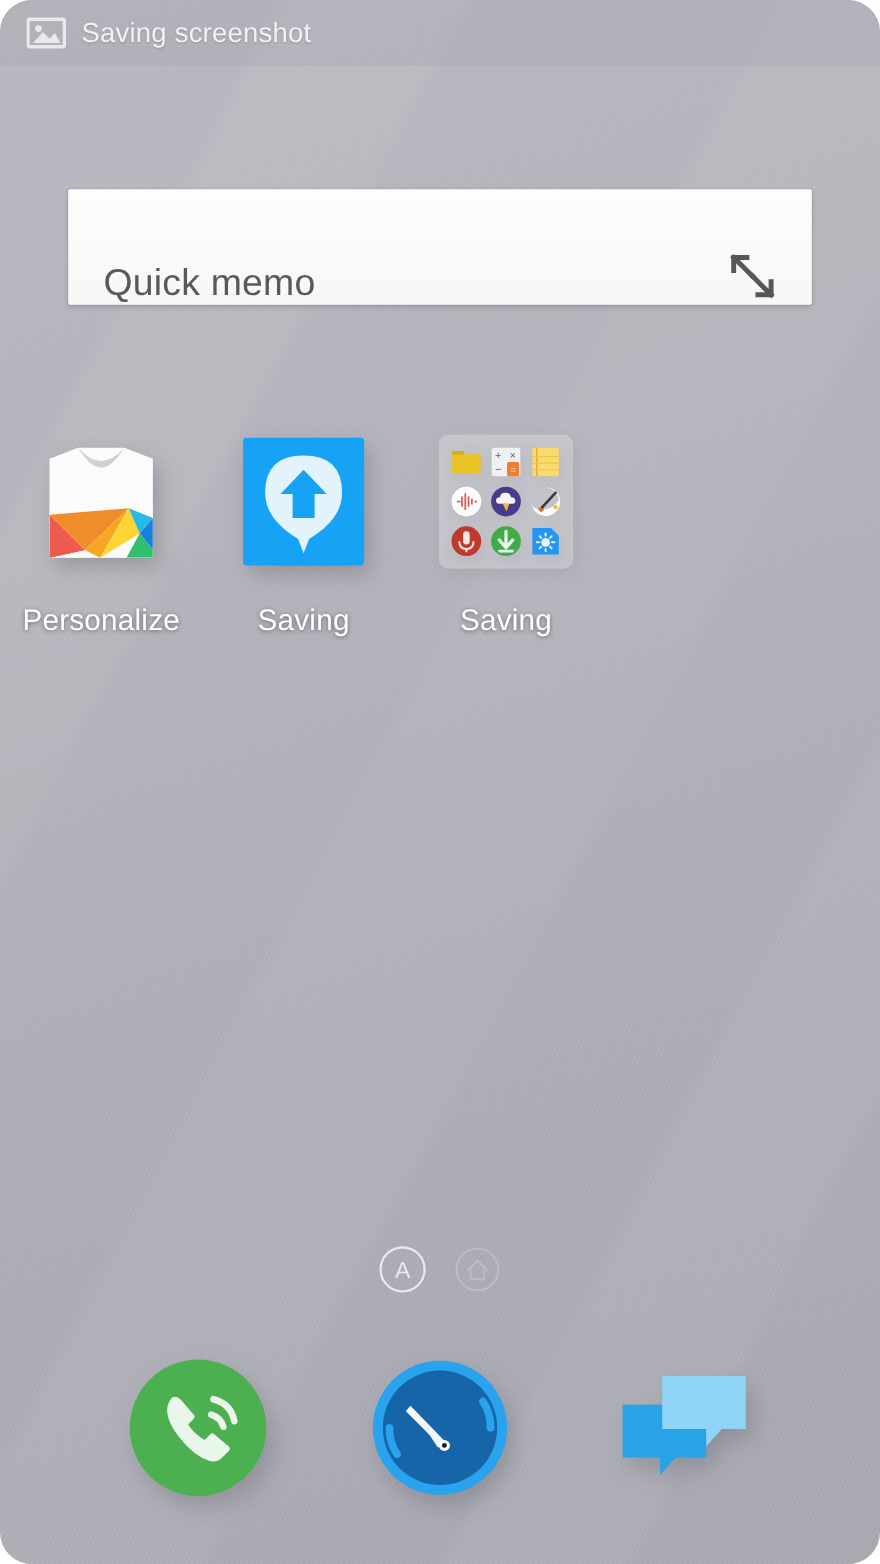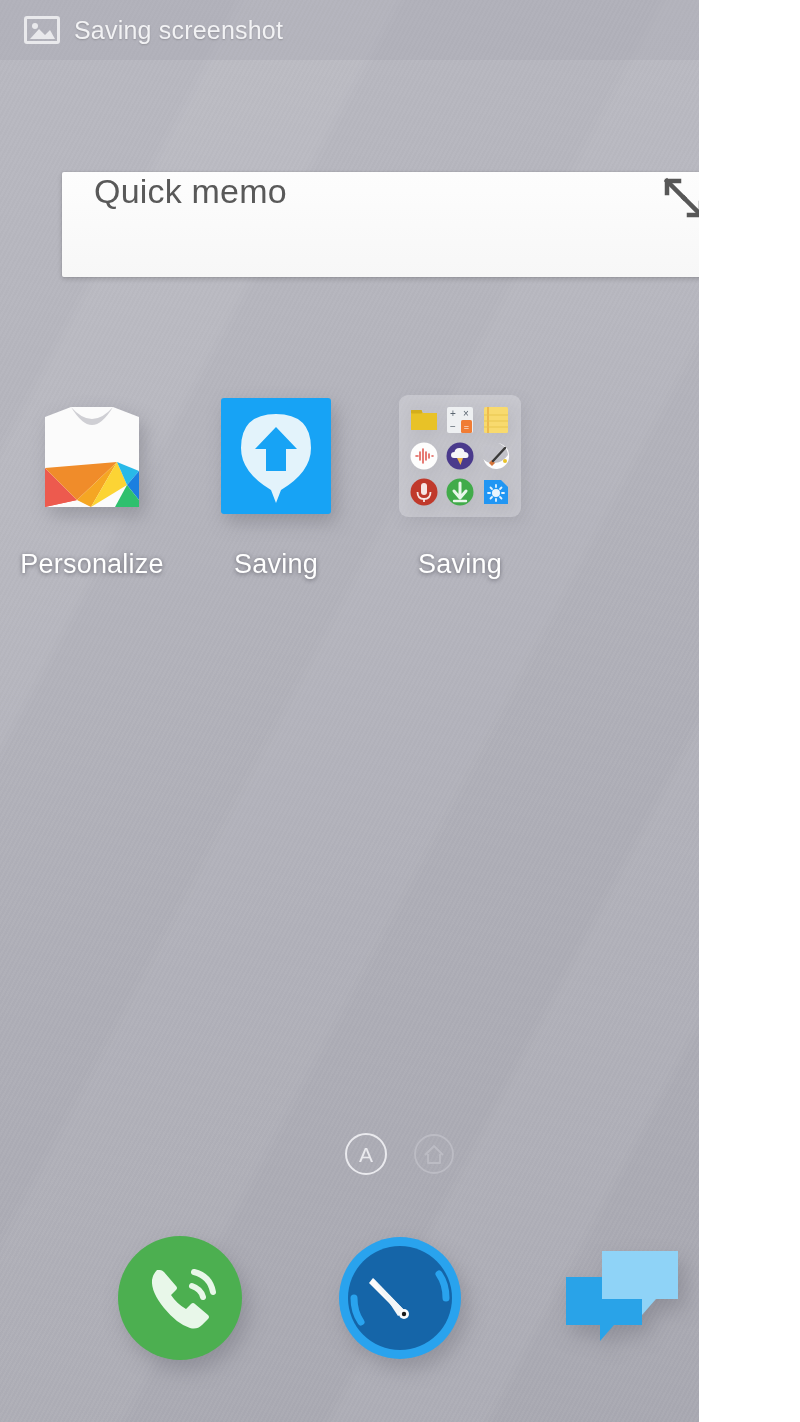--- a/index.html
+++ b/index.html
@@ -5,38 +5,39 @@
   * { margin:0; padding:0; box-sizing:border-box; }
 
   html, body {
     width:800px; height:1422px;
     overflow:hidden;
     font-family:"Liberation Sans", sans-serif;
   }
 
   #screen {
     position:relative;
-    width:699px; height:1422px;
+    width:800px; height:1422px;
     background:
       linear-gradient(118deg,
         rgba(255,255,255,0.00) 0%,
         rgba(255,255,255,0.00) 16%,
         rgba(255,255,255,0.055) 17%,
         rgba(255,255,255,0.055) 27%,
         rgba(255,255,255,0.00) 28%,
         rgba(255,255,255,0.00) 45%,
         rgba(255,255,255,0.045) 46%,
         rgba(255,255,255,0.045) 60%,
         rgba(255,255,255,0.00) 61%,
         rgba(255,255,255,0.00) 74%,
         rgba(255,255,255,0.05) 75%,
         rgba(255,255,255,0.05) 85%,
         rgba(255,255,255,0.00) 86%),
       linear-gradient(160deg, #b9b9c1 0%, #b5b5bd 30%, #aeaeb7 62%, #a9a9b2 100%);
     overflow:hidden;
+    border-radius:29px;
   }
 
   
   #screen::before{
     content:"";
     position:absolute; inset:0;
     background:repeating-linear-gradient(118deg,
       rgba(255,255,255,0.018) 0px,
       rgba(255,255,255,0.018) 2px,
       rgba(0,0,0,0.012) 2px,
@@ -58,21 +59,21 @@
     text-shadow:0 1px 2px rgba(0,0,0,0.18);
   }
 
   
   #quickmemo{
     position:absolute; left:62px; top:172px;
     width:676px; height:105px;
     background:linear-gradient(180deg,#fdfdfd 0%, #f7f7f7 100%);
     border-radius:2px;
     box-shadow:0 2px 5px rgba(0,0,0,0.17), 0 0 0 1px rgba(0,0,0,0.03);
-    display:flex; align-items:flex-start; justify-content:space-between;
+    display:flex; align-items:flex-end; justify-content:space-between;
     padding:0 28px 0 32px;
   }
   #quickmemo .qm-label{
     color:#595959; font-size:34px; font-weight:400; letter-spacing:.2px;
   }
   #quickmemo .qm-expand{ width:52px; height:52px; }
 
   
   #appgrid{
     position:absolute; left:0; top:395px; width:800px;

